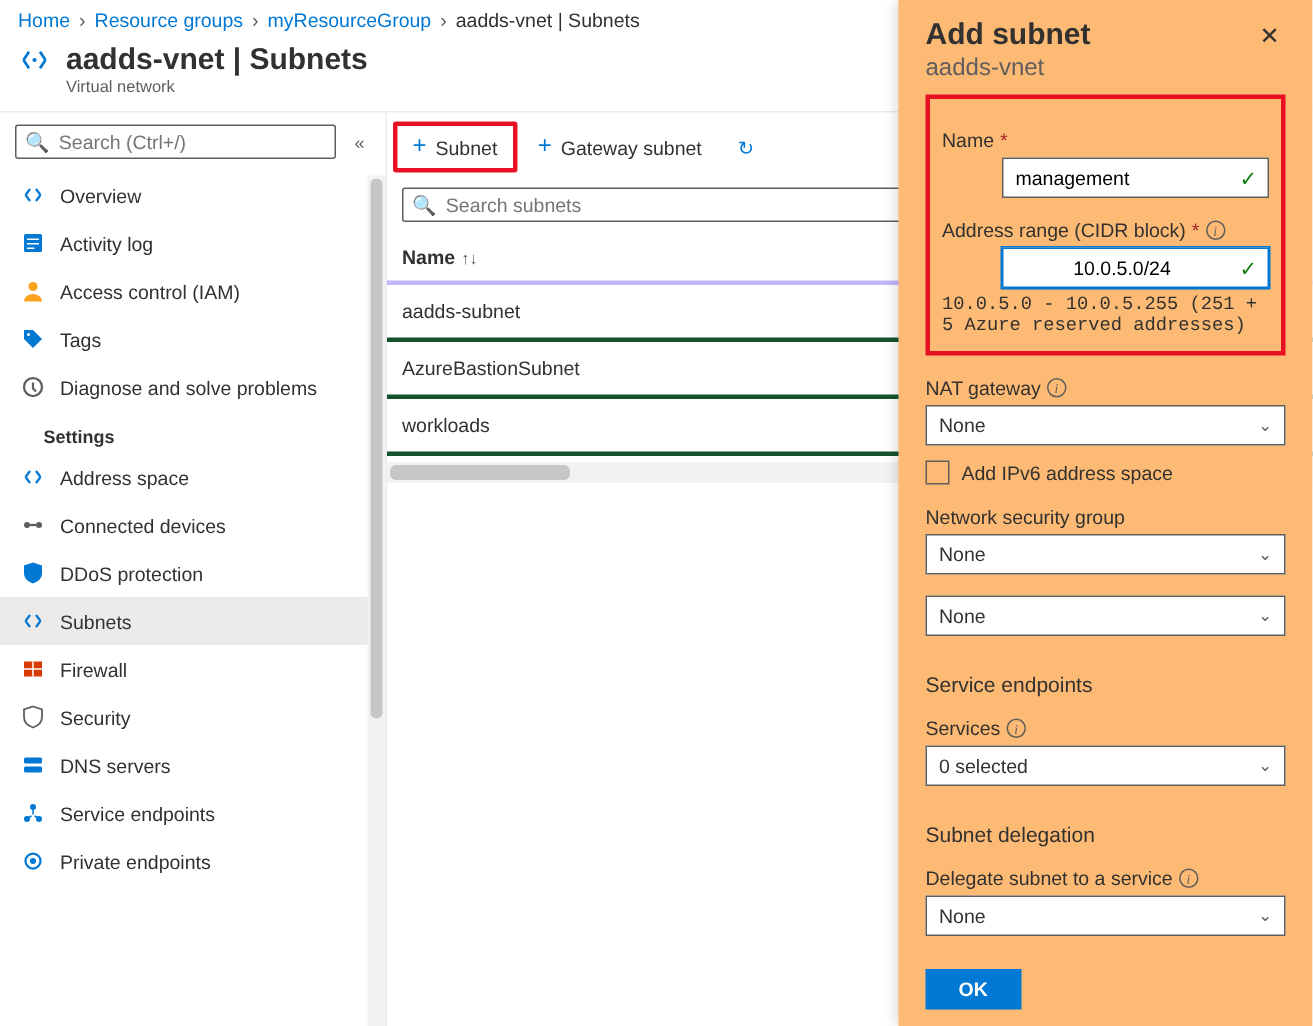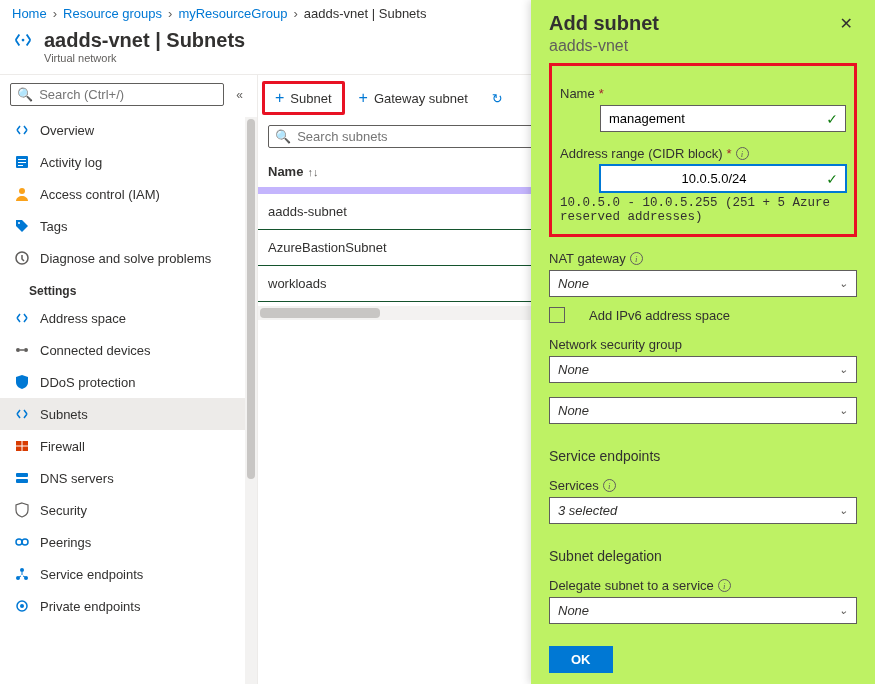--- a/index.html
+++ b/index.html
@@ -36,44 +36,44 @@
   
   .content { flex:1; padding:0; position:relative; }
   .toolbar { display:flex; align-items:center; gap:4px; padding:6px 4px; }
   .tb-btn { display:flex; align-items:center; gap:6px; padding:6px 10px; cursor:pointer; color:#323130; }
   .tb-btn .plus { color:#0078d4; font-weight:400; font-size:16px; line-height:1; }
   .tb-btn.refresh { color:#0078d4; }
   .highlight-red { border:3px solid #e81123; border-radius:2px; }
   .subnet-search { margin:4px 10px 8px; }
   .subnet-search .searchbox { border:1px solid #605e5c; }
   table.subnets { width:100%; border-collapse:collapse; }
-  table.subnets th { text-align:left; font-weight:600; padding:8px 10px; border-bottom:7px solid #c4b5fd; font-size:13px; }
+  table.subnets th { text-align:left; font-weight:600; padding:8px 10px; border-bottom:3px solid #c4b5fd; font-size:13px; }
   table.subnets th .sort { color:#605e5c; font-size:11px; margin-left:4px; }
-  table.subnets td { padding:10px 10px; border-bottom:1px solid #14532d;margin-left:15px; }
+  table.subnets td { padding:10px 10px; border-bottom:3px solid #14532d;margin-left:15px; }
   .hscroll { height:14px; background:#f3f2f1; position:relative; margin-top:4px; }
   .hscroll .thumb { position:absolute; top:2px; bottom:2px; left:2px; width:120px; background:#c8c6c4; border-radius:4px; }
 
   
-  .panel { position:absolute; top:0; right:0; width:344px; height:684px; background:#bef264; box-shadow:-2px 0 8px rgba(0,0,0,0.15); padding:12px 18px 16px; overflow:hidden; }
+  .panel { position:absolute; top:0; right:0; width:276px; height:684px; background:#fdba74; box-shadow:-2px 0 8px rgba(0,0,0,0.15); padding:12px 18px 16px; overflow:hidden; }
   .panel-header { display:flex; justify-content:space-between; align-items:flex-start; }
   .panel-title { font-size:20px; font-weight:600; }
   .panel-sub { font-size:16px; color:#605e5c; margin-top:2px; }
   .close-x { font-size:16px; color:#323130; cursor:pointer; padding:2px 4px; }
   .field { margin-top:14px; }
   .field-label { font-size:13px; margin-bottom:4px; display:flex; align-items:center; gap:4px; }
   .req { color:#a4262c; }
   .info-i { display:inline-flex; width:13px; height:13px; border:1px solid #605e5c; color:#605e5c; border-radius:50%; font-size:9px; align-items:center; justify-content:center; font-style:italic; font-family:Georgia,serif;}
   .txt-input { width:100%; border:1px solid #605e5c; padding:5px 26px 5px 8px; font-size:13px; position:relative; }
   .input-wrap { position:relative;margin-left:40px; }
   .input-wrap .check { position:absolute; right:8px; top:50%; transform:translateY(-50%); color:#107c10; font-size:14px; }
   .input-wrap.focus .txt-input { border:1px solid #0078d4; outline:1px solid #0078d4;text-align:center; }
   .hint { font-size:12.5px; color:#323130; margin-top:4px;font-family:Liberation Mono, monospace; }
-  .select { width:100%; border:1px solid #605e5c; padding:5px 8px; font-size:13px; display:flex; justify-content:space-between; align-items:center; cursor:pointer; background:#fff;font-style:italic; }
+  .select { width:100%; border:1px solid #605e5c; padding:5px 8px; font-size:13px; display:flex; justify-content:space-between; align-items:center; cursor:pointer; background:#fff; }
   .chev { color:#605e5c; font-size:11px; }
-  .checkbox-row { display:flex; align-items:center; gap:24px; margin-top:10px;text-align:center; }
+  .checkbox-row { display:flex; align-items:center; gap:8px; margin-top:10px;text-align:center; }
   .cb { width:16px; height:16px; border:1px solid #605e5c; }
   .section-head { font-size:14px; margin-top:24px; }
   .red-box { border:3px solid #e81123; padding:6px 8px 10px; margin-top:8px; }
   .ok-btn { margin-top:22px; background:#0078d4; color:#fff; border:none; padding:6px 22px; font-size:13px; font-weight:600; cursor:pointer; }
 </style>
 </head>
 <body>
 
 <div class="breadcrumb">
   <a href="#">Home</a>
@@ -197,42 +197,33 @@
             <svg viewBox="0 0 16 16">
               <rect x="2" y="3" width="12" height="10" fill="#d83b01"></rect>
               <path d="M2 8h12M8 3v10" stroke="#fff"></path>
             </svg>
           </span>
         <span>Firewall</span>
       </div>
       <div class="nav-item">
         <span class="nav-icon">
             <svg viewBox="0 0 16 16">
+              <path d="M8 1l6 2v5c0 4-3 6-6 7-3-1-6-3-6-7V3z" fill="none" stroke="#605e5c" stroke-width="1.2"></path>
+            </svg>
+          </span>
+        <span>Security</span>
+      </div>
+      <div class="nav-item">
+        <span class="nav-icon">
+            <svg viewBox="0 0 16 16">
               <rect x="2" y="3" width="12" height="4" rx="1" fill="#0078d4"></rect>
               <rect x="2" y="9" width="12" height="4" rx="1" fill="#0078d4"></rect>
             </svg>
           </span>
         <span>DNS servers</span>
-      </div>
-      <div class="nav-item">
-        <span class="nav-icon">
-            <svg viewBox="0 0 16 16">
-              <path d="M8 1l6 2v5c0 4-3 6-6 7-3-1-6-3-6-7V3z" fill="none" stroke="#605e5c" stroke-width="1.2"></path>
-            </svg>
-          </span>
-        <span>Security</span>
-      </div>
-      <div class="nav-item">
-        <span class="nav-icon">
-            <svg viewBox="0 0 16 16">
-              <circle cx="5" cy="8" r="3" fill="none" stroke="#0078d4" stroke-width="1.5"></circle>
-              <circle cx="11" cy="8" r="3" fill="none" stroke="#0078d4" stroke-width="1.5"></circle>
-            </svg>
-          </span>
-        <span>Peerings</span>
       </div>
       <div class="nav-item">
         <span class="nav-icon">
             <svg viewBox="0 0 16 16">
               <circle cx="8" cy="4" r="2" fill="#0078d4"></circle>
               <circle cx="4" cy="12" r="2" fill="#0078d4"></circle>
               <circle cx="12" cy="12" r="2" fill="#0078d4"></circle>
               <path d="M8 6v3M7 10l-2 1M9 10l2 1" stroke="#0078d4"></path>
             </svg>
           </span>
@@ -367,21 +358,21 @@
     </div>
   </div>
 
   <div class="section-head">Service endpoints</div>
   <div class="field">
     <div class="field-label">
       <span>Services</span>
       <span class="info-i">i</span>
     </div>
     <div class="select">
-      <span>3 selected</span>
+      <span>0 selected</span>
       <span class="chev">⌄</span>
     </div>
   </div>
 
   <div class="section-head">Subnet delegation</div>
   <div class="field">
     <div class="field-label">
       <span>Delegate subnet to a service</span>
       <span class="info-i">i</span>
     </div>

